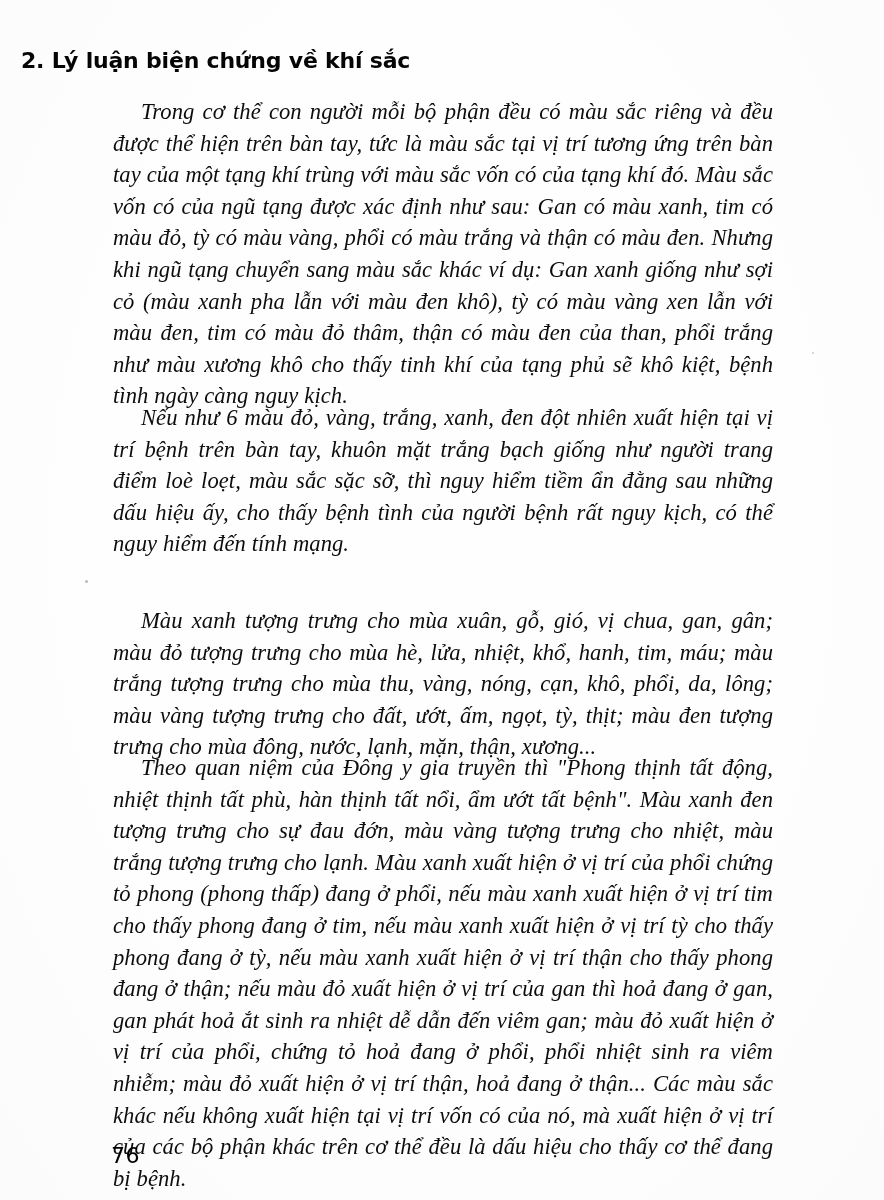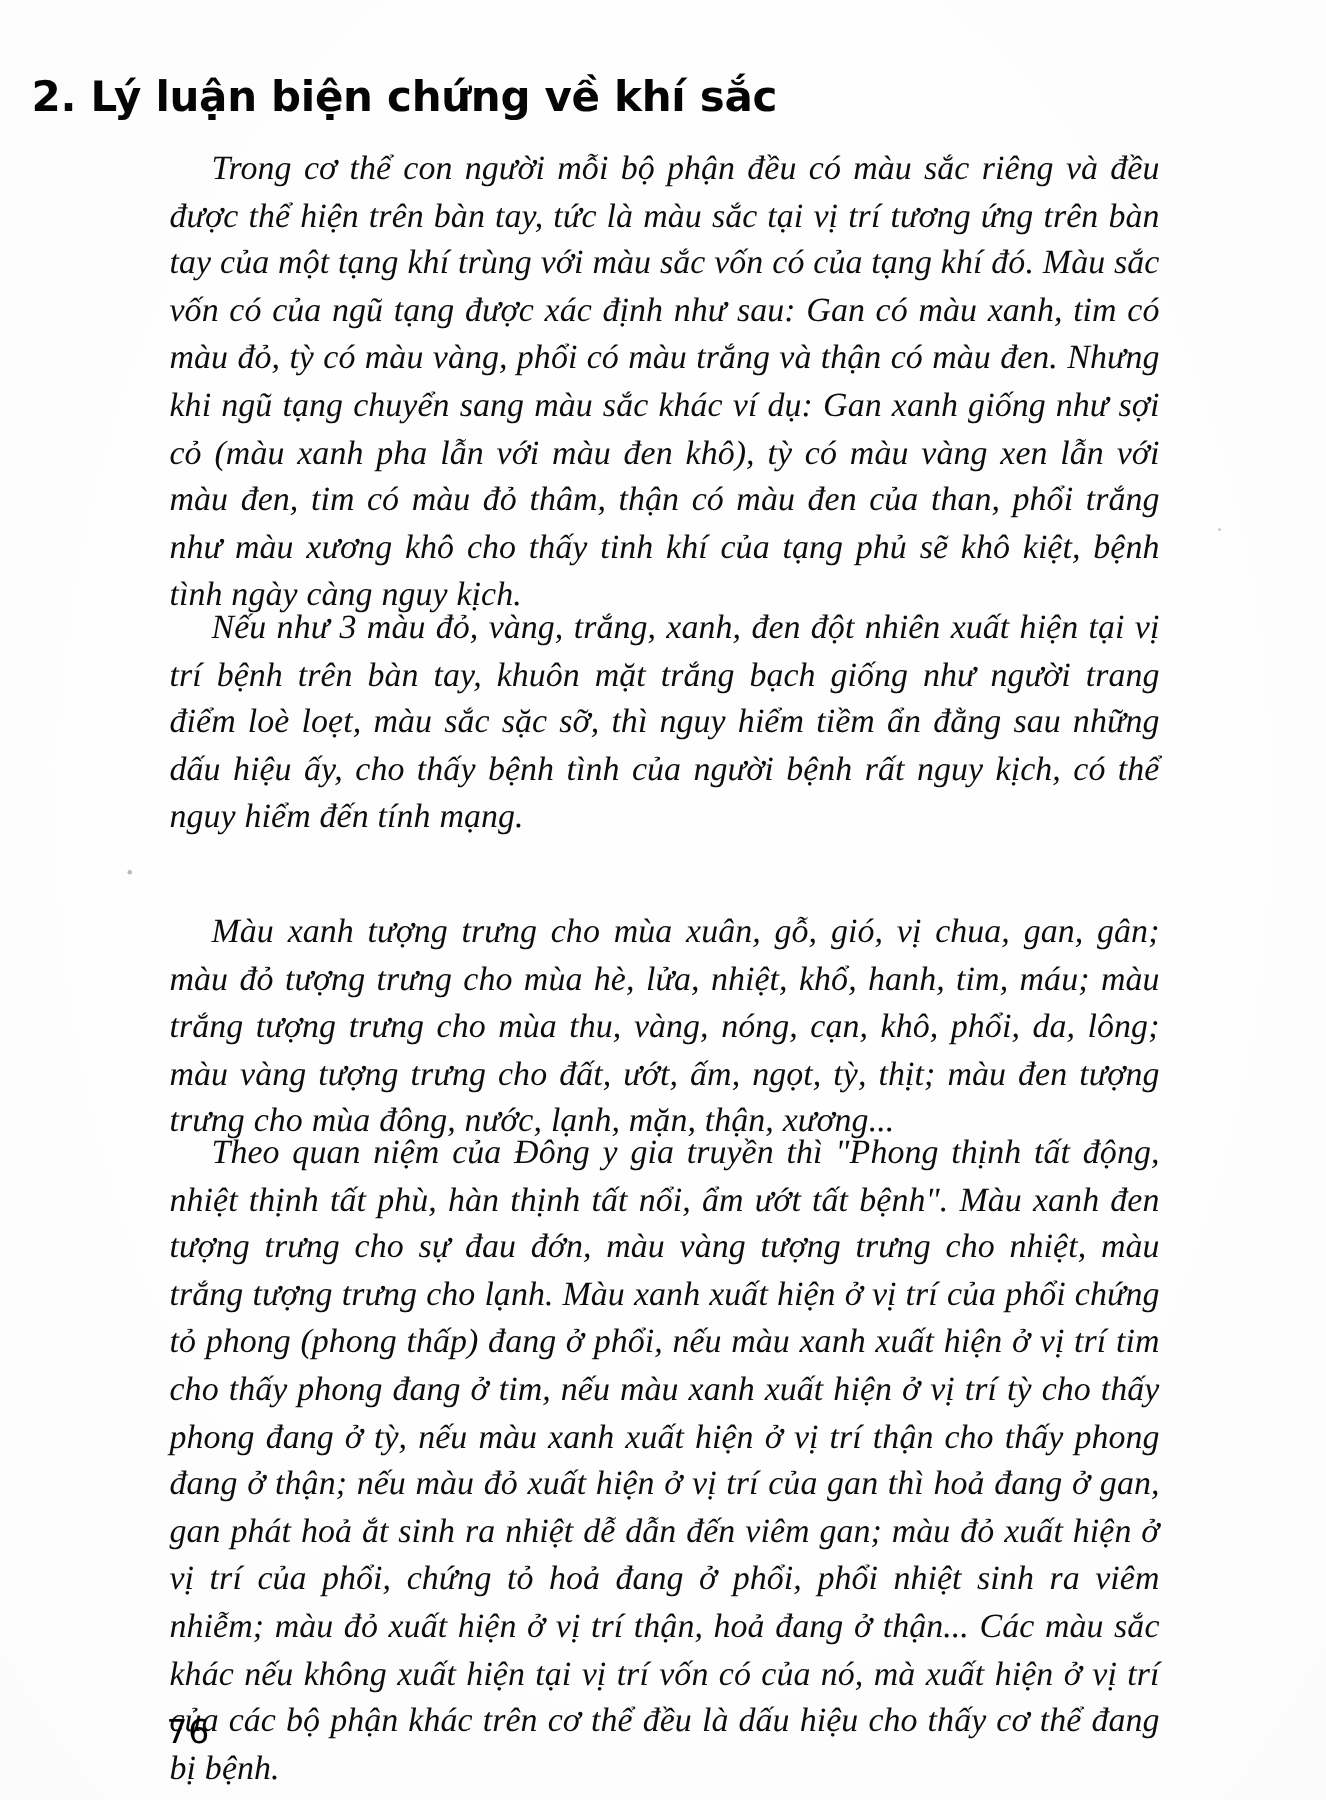--- a/index.html
+++ b/index.html
@@ -33,21 +33,21 @@
   .content {
     position: absolute;
     left: 113px;
     top: 0;
     width: 660px;
   }
 
   .section-heading {
     font-family: "DejaVu Sans", "Liberation Sans", sans-serif;
     font-weight: bold;
-    font-size: 28px;
+    font-size: 22px;
     letter-spacing: -0.2px;
     margin: 0;
     padding: 0;
     position: absolute;
     left: 21px;
     top: 48px;
     white-space: nowrap;
     color: #050505;
   }
 
@@ -103,21 +103,21 @@
 <div class="page">
 
   <div class="paper-tint"></div>
 
   <h2 class="section-heading">2. Lý luận biện chứng về khí sắc</h2>
 
   <div class="content">
 
     <p class="body-text indent" id="para-1">Trong cơ thể con người mỗi bộ phận đều có màu sắc riêng và đều được thể hiện trên bàn tay, tức là màu sắc tại vị trí tương ứng trên bàn tay của một tạng khí trùng với màu sắc vốn có của tạng khí đó. Màu sắc vốn có của ngũ tạng được xác định như sau: Gan có màu xanh, tim có màu đỏ, tỳ có màu vàng, phổi có màu trắng và thận có màu đen. Nhưng khi ngũ tạng chuyển sang màu sắc khác ví dụ: Gan xanh giống như sợi cỏ (màu xanh pha lẫn với màu đen khô), tỳ có màu vàng xen lẫn với màu đen, tim có màu đỏ thâm, thận có màu đen của than, phổi trắng như màu xương khô cho thấy tinh khí của tạng phủ sẽ khô kiệt, bệnh tình ngày càng nguy kịch.</p>
 
-    <p class="body-text indent" id="para-2">Nếu như 3 màu đỏ, vàng, trắng, xanh, đen đột nhiên xuất hiện tại vị trí bệnh trên bàn tay, khuôn mặt trắng bạch giống như người trang điểm loè loẹt, màu sắc sặc sỡ, thì nguy hiểm tiềm ẩn đằng sau những dấu hiệu ấy, cho thấy bệnh tình của người bệnh rất nguy kịch, có thể nguy hiểm đến tính mạng.</p>
+    <p class="body-text indent" id="para-2">Nếu như 6 màu đỏ, vàng, trắng, xanh, đen đột nhiên xuất hiện tại vị trí bệnh trên bàn tay, khuôn mặt trắng bạch giống như người trang điểm loè loẹt, màu sắc sặc sỡ, thì nguy hiểm tiềm ẩn đằng sau những dấu hiệu ấy, cho thấy bệnh tình của người bệnh rất nguy kịch, có thể nguy hiểm đến tính mạng.</p>
 
     <p class="body-text indent" id="para-3">Màu xanh tượng trưng cho mùa xuân, gỗ, gió, vị chua, gan, gân; màu đỏ tượng trưng cho mùa hè, lửa, nhiệt, khổ, hanh, tim, máu; màu trắng tượng trưng cho mùa thu, vàng, nóng, cạn, khô, phổi, da, lông; màu vàng tượng trưng cho đất, ướt, ấm, ngọt, tỳ, thịt; màu đen tượng trưng cho mùa đông, nước, lạnh, mặn, thận, xương...</p>
 
     <p class="body-text indent" id="para-4">Theo quan niệm của Đông y gia truyền thì "Phong thịnh tất động, nhiệt thịnh tất phù, hàn thịnh tất nổi, ẩm ướt tất bệnh". Màu xanh đen tượng trưng cho sự đau đớn, màu vàng tượng trưng cho nhiệt, màu trắng tượng trưng cho lạnh. Màu xanh xuất hiện ở vị trí của phổi chứng tỏ phong (phong thấp) đang ở phổi, nếu màu xanh xuất hiện ở vị trí tim cho thấy phong đang ở tim, nếu màu xanh xuất hiện ở vị trí tỳ cho thấy phong đang ở tỳ, nếu màu xanh xuất hiện ở vị trí thận cho thấy phong đang ở thận; nếu màu đỏ xuất hiện ở vị trí của gan thì hoả đang ở gan, gan phát hoả ắt sinh ra nhiệt dễ dẫn đến viêm gan; màu đỏ xuất hiện ở vị trí của phổi, chứng tỏ hoả đang ở phổi, phổi nhiệt sinh ra viêm nhiễm; màu đỏ xuất hiện ở vị trí thận, hoả đang ở thận... Các màu sắc khác nếu không xuất hiện tại vị trí vốn có của nó, mà xuất hiện ở vị trí của các bộ phận khác trên cơ thể đều là dấu hiệu cho thấy cơ thể đang bị bệnh.</p>
 
   </div>
 
   <div class="page-number">76</div>
 
   <span class="speck speck-a"></span>

